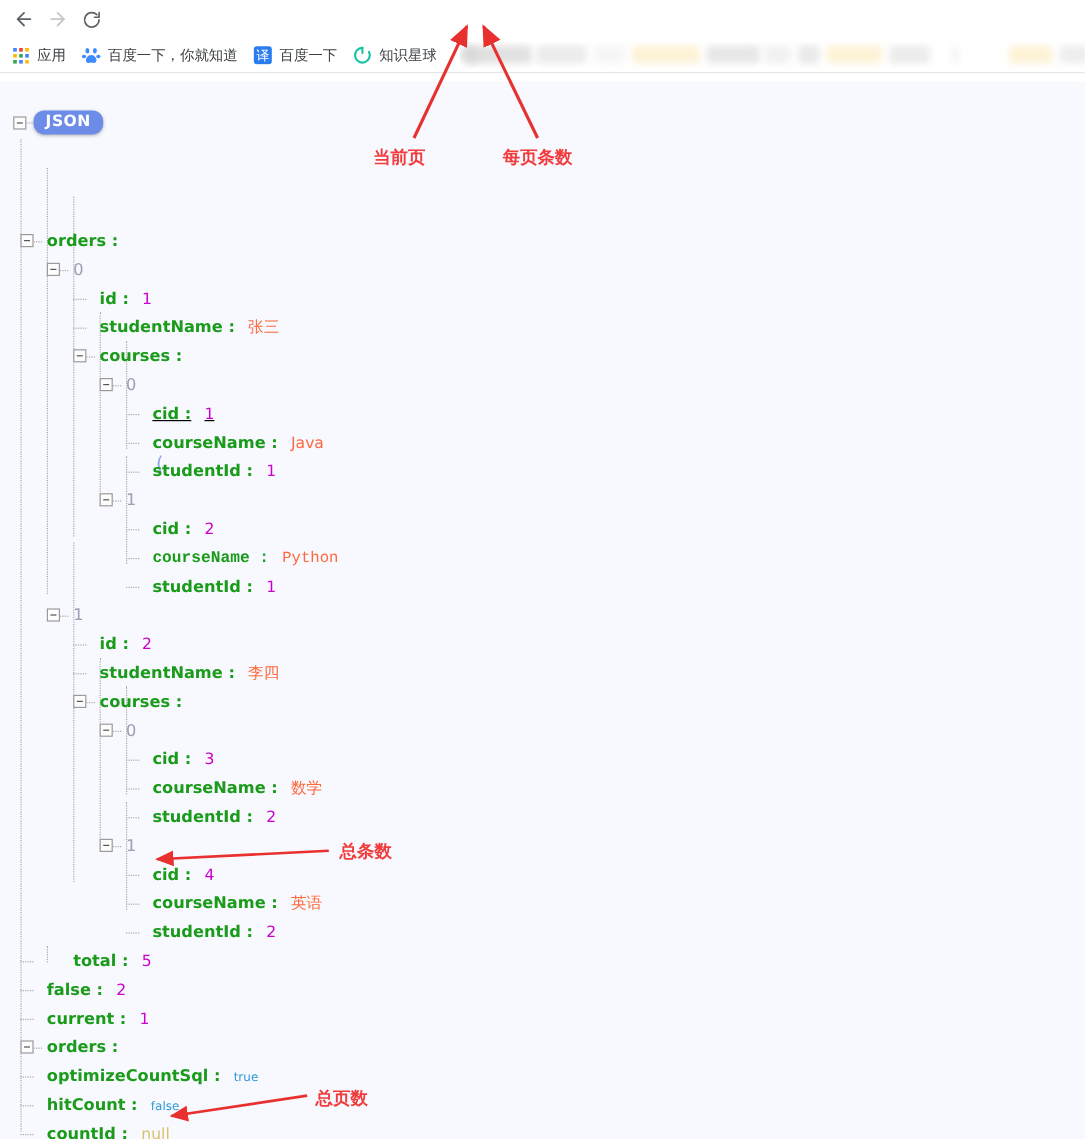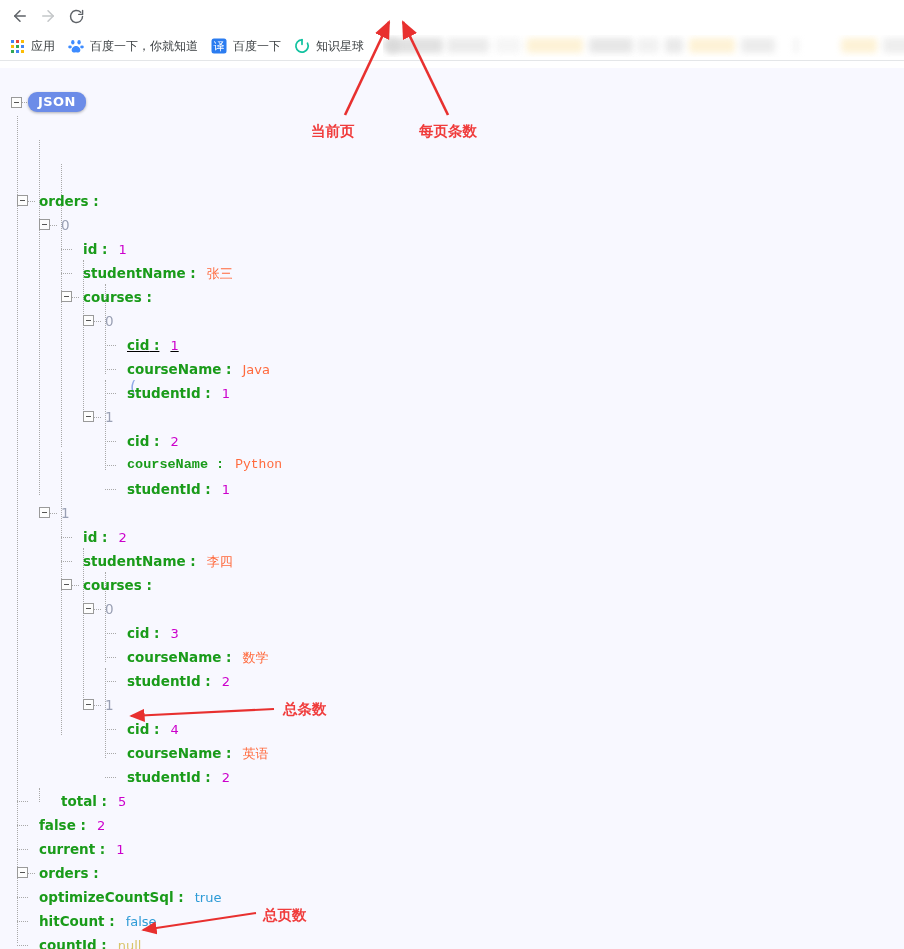--- a/index.html
+++ b/index.html
@@ -141,21 +141,21 @@
     font-weight: bold;
     font-size: 13.5px;
   }
   .colon { color:#1a9b1a; font-weight:bold; }
   .idx {
     color: #9aa0b4;
     font-size: 13.5px;
   }
   .v-num { color:#cc00cc; font-size:13px; margin-left:11px; }
   .v-str { color:#ff6a3d; font-size:13px; margin-left:11px; }
-  .v-bool { color:#2e9bd6; font-size:13px; margin-left:11px; }
+  .v-bool { color:#2e9bd6; font-size:10px; margin-left:11px; }
   .v-null { color:#d9c46a; font-size:13px; margin-left:11px; }
 
   #json-badge {
     position: absolute;
     background: #6c8ce8;
     color: #ffffff;
     font-size: 13px;
     font-weight: bold;
     border-radius: 9px;
     padding: 2px 10px 3px 10px;

